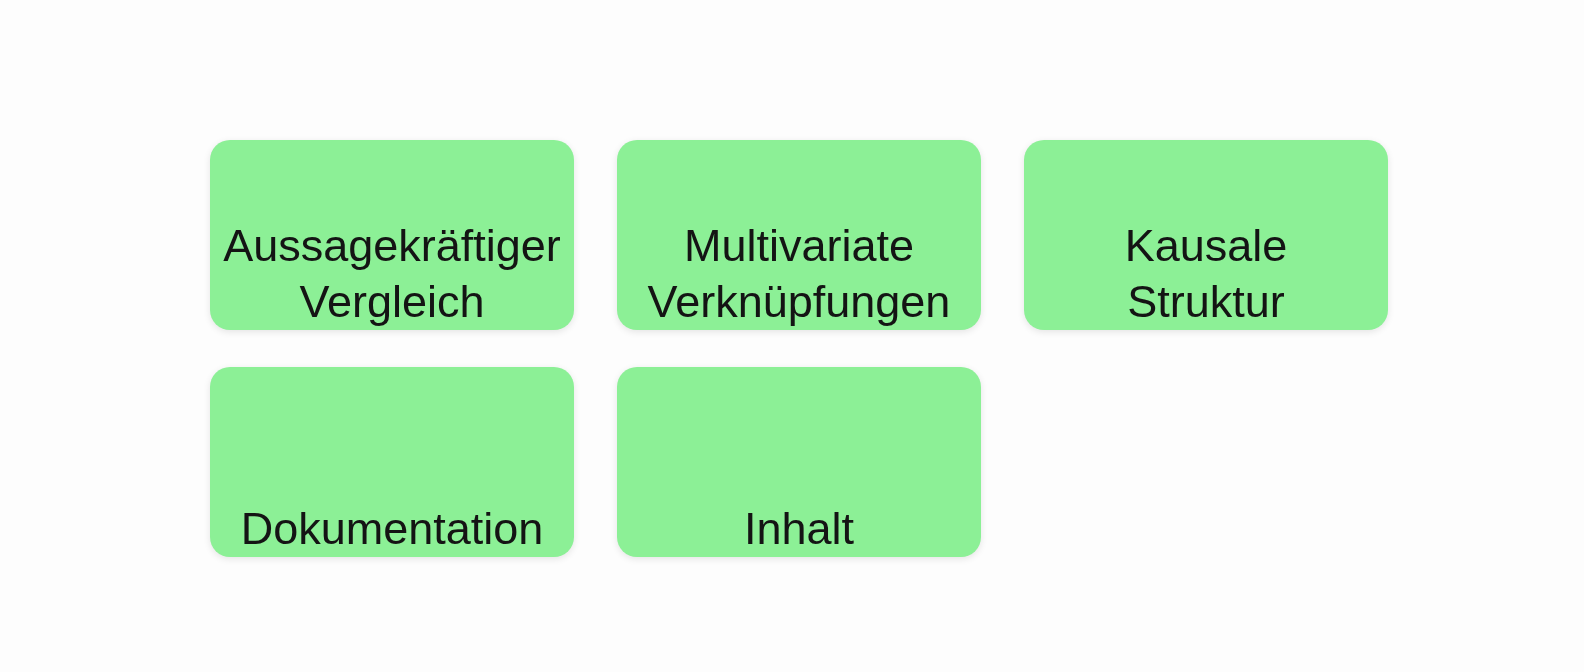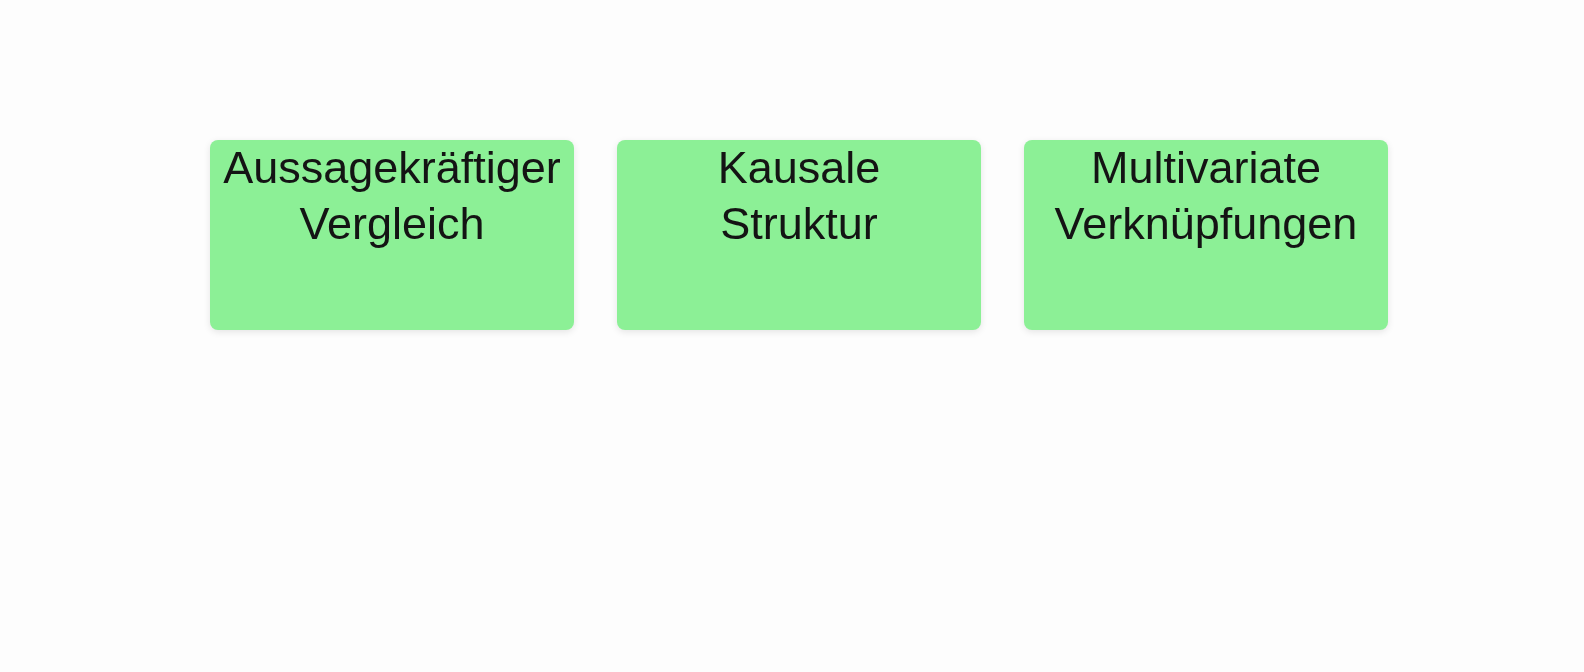--- a/index.html
+++ b/index.html
@@ -26,43 +26,49 @@
     left: 210px;
     top: 140px;
     display: grid;
     grid-template-columns: repeat(3, 364px);
     grid-auto-rows: 190px;
     column-gap: 43px;
     row-gap: 37px;
   }
   .diagram-box {
     background: #8cf096;
-    border-radius: 8px;
+    border-radius: 20px;
     display: flex;
-    align-items: flex-start;
+    align-items: flex-end;
     justify-content: center;
     text-align: center;
     color: #141414;
     font-size: 45px;
     line-height: 56px;
     white-space: pre-line;
     box-shadow: 0 2px 7px rgba(0, 0, 0, 0.10);
   }
 </style>
 </head>
 <body>
 
 <div class="diagram-canvas">
   <div class="box-grid">
     <div class="diagram-box">
       <span>Aussagekräftiger
 Vergleich</span>
     </div>
     <div class="diagram-box">
+      <span>Multivariate
+Verknüpfungen</span>
+    </div>
+    <div class="diagram-box">
       <span>Kausale
 Struktur</span>
     </div>
     <div class="diagram-box">
-      <span>Multivariate
-Verknüpfungen</span>
+      <span>Dokumentation</span>
+    </div>
+    <div class="diagram-box">
+      <span>Inhalt</span>
     </div>
   </div>
 </div>
 
 </body></html>

